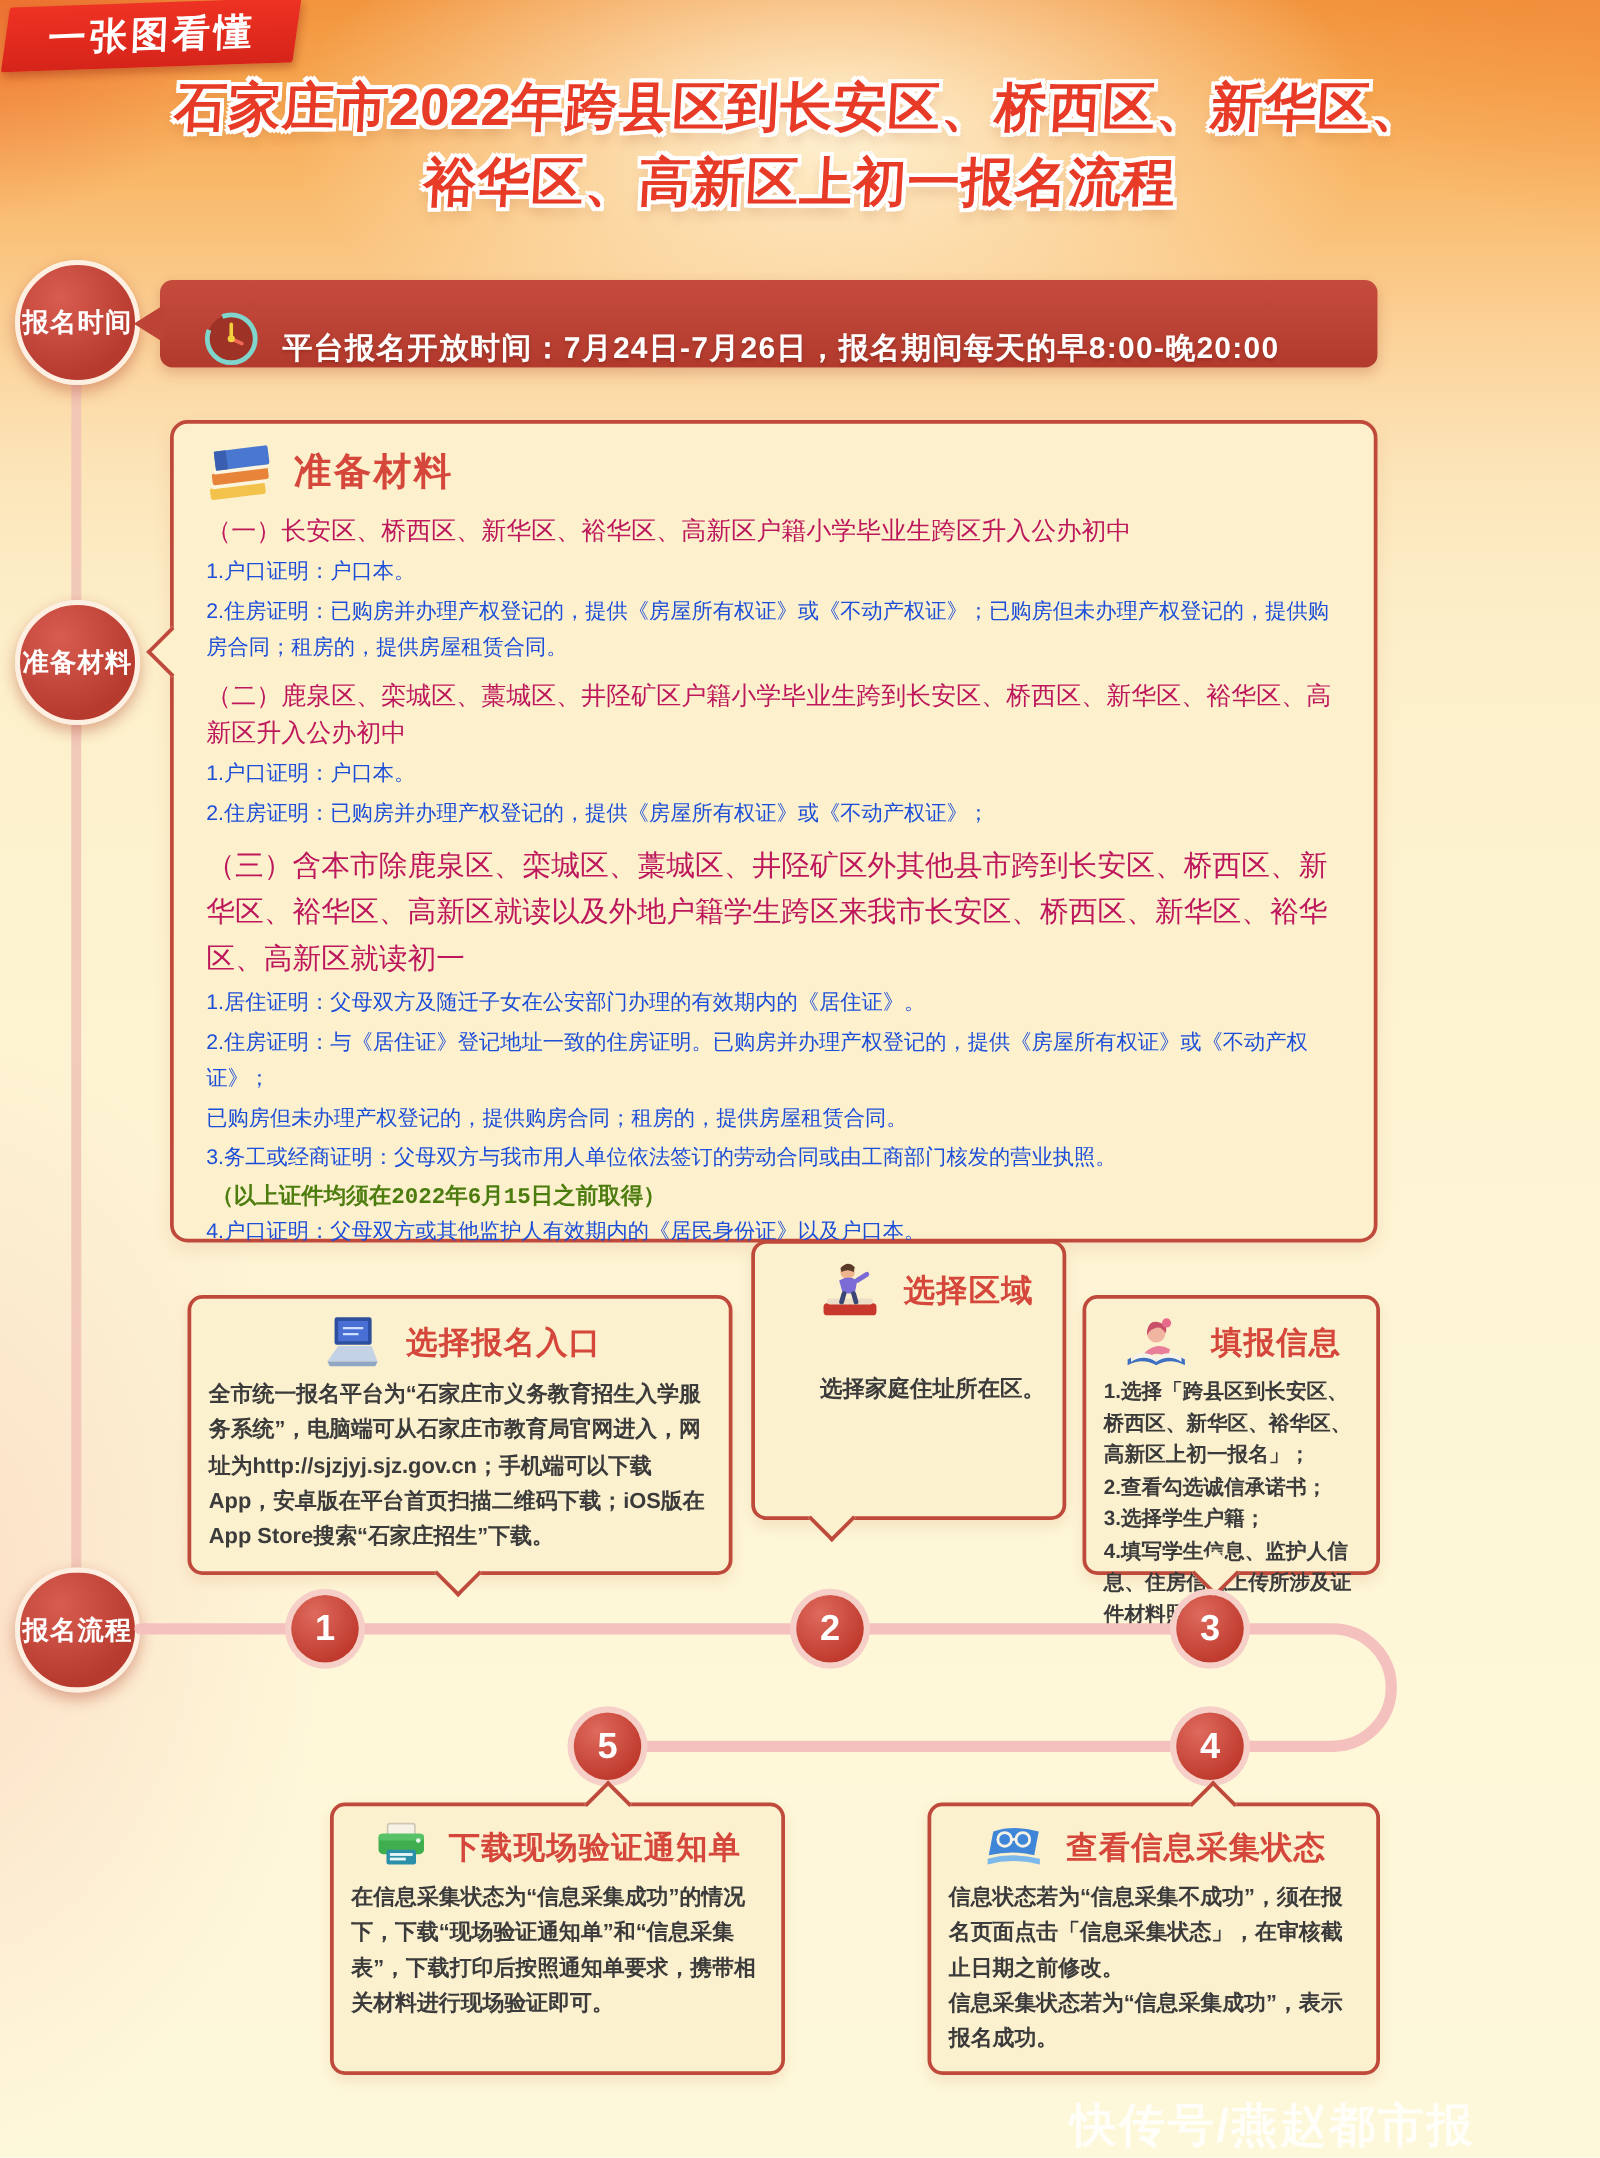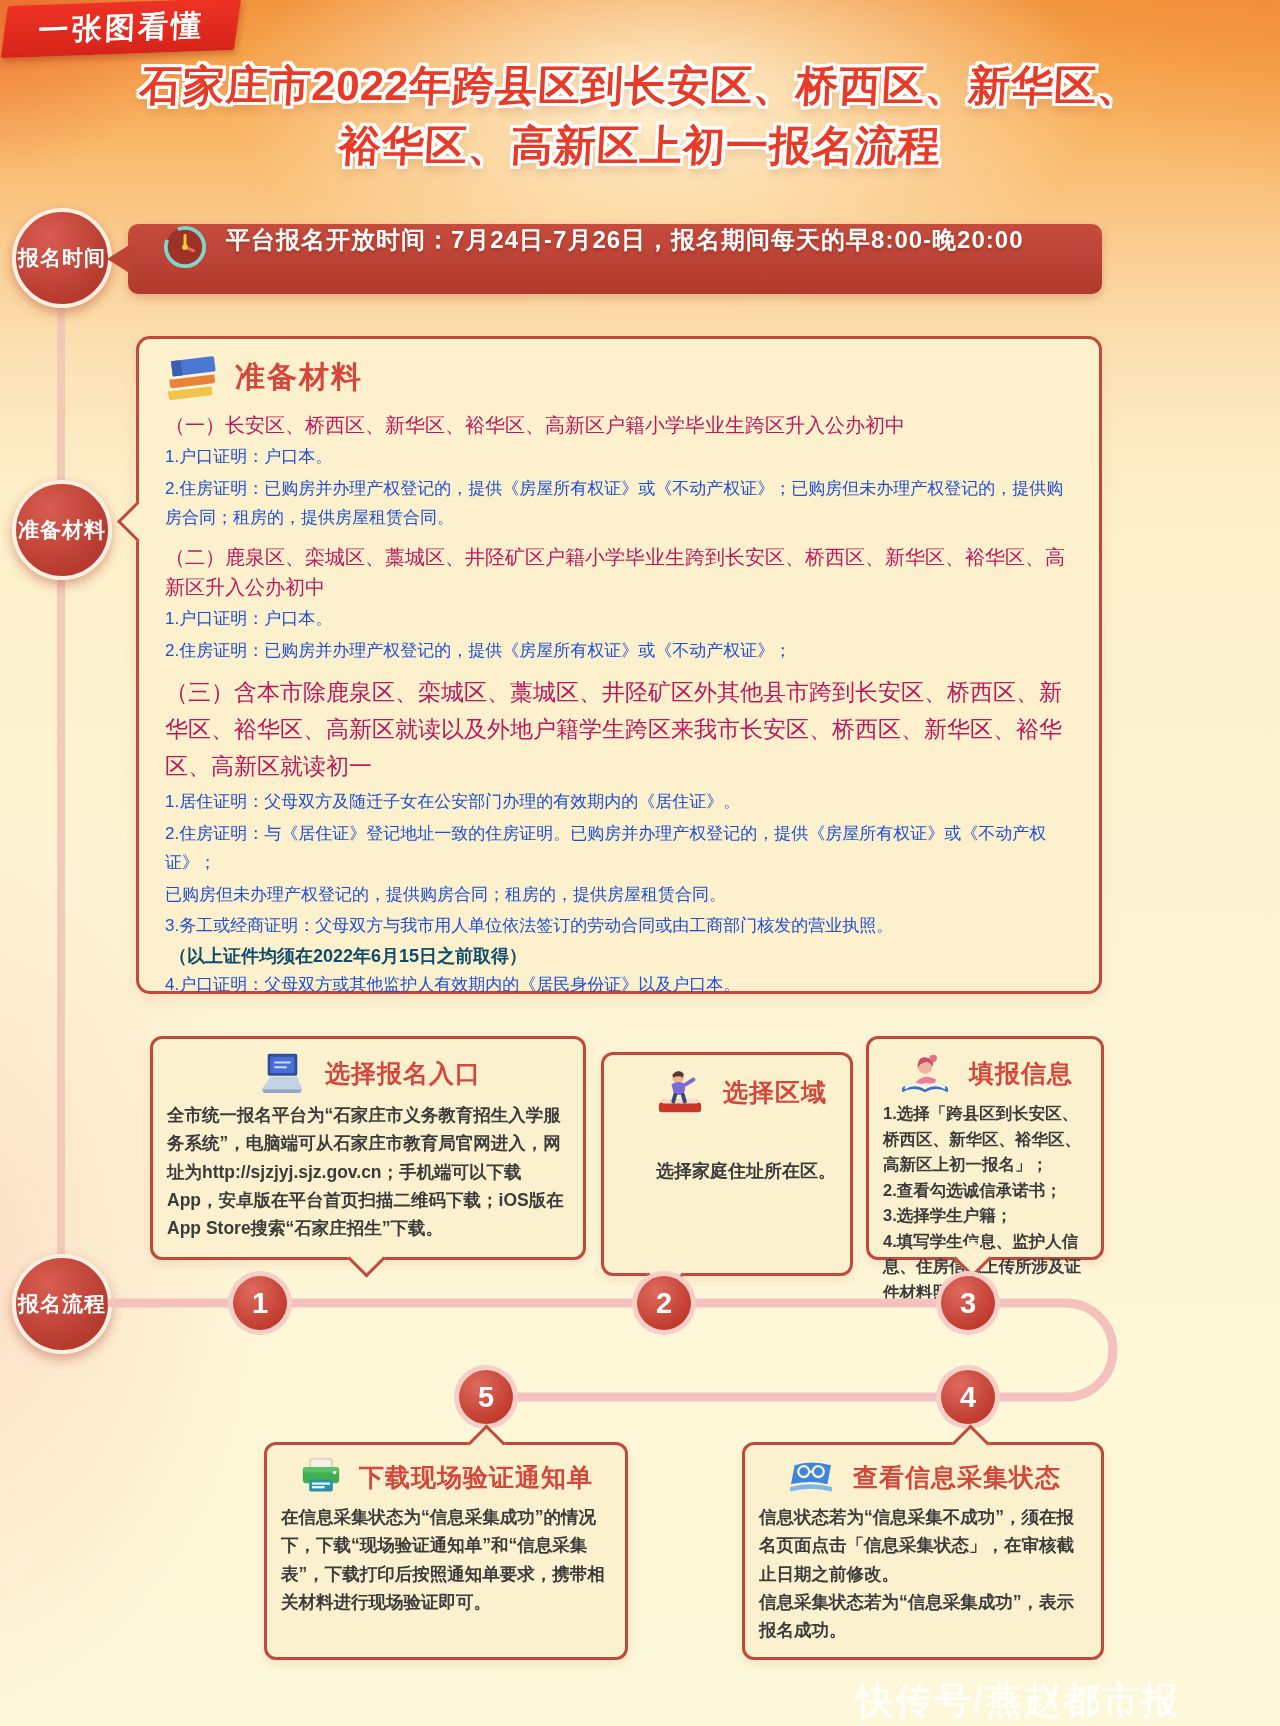--- a/index.html
+++ b/index.html
@@ -30,50 +30,50 @@
     background:#f0c3b6;opacity:.85;}
   .rail-circle{position:absolute;width:100px;height:100px;border-radius:50%;
     background:radial-gradient(circle at 35% 28%,#d95c50,#b73a2e 72%);
     border:4px solid #fdf0e2;box-shadow:0 5px 12px rgba(170,55,35,.4);
     display:flex;align-items:center;justify-content:center;box-sizing:border-box;}
   .rail-circle span{color:#fff;font-size:21px;font-weight:800;letter-spacing:1px;}
   .c-time{left:12px;top:208px;} .c-mat{left:12px;top:480px;} .c-flow{left:12px;top:1254px;}
   
   .banner{position:absolute;left:128px;top:224px;width:974px;height:70px;border-radius:10px;
     background:linear-gradient(180deg,#c54c3d,#b23a2d);
-    display:flex;align-items:flex-start;padding-left:34px;box-sizing:border-box;
+    display:flex;align-items:flex-end;padding-left:34px;box-sizing:border-box;
     box-shadow:0 4px 10px rgba(160,50,30,.25);}
   .banner-tail{position:absolute;left:-21px;top:20px;width:0;height:0;
     border-top:15px solid transparent;border-bottom:15px solid transparent;border-right:24px solid #bc4335;}
   .banner-text{color:#fff;font-size:24px;font-weight:800;letter-spacing:1px;margin-left:18px;
     text-shadow:0 2px 3px rgba(100,20,10,.35);}
   
   .mat-box{position:absolute;left:136px;top:336px;width:966px;height:658px;box-sizing:border-box;
     background:#fcf0cd;border:3px solid #bf4a3c;border-radius:14px;padding:12px 26px;
     box-shadow:0 6px 14px rgba(190,90,50,.12);}
   .mat-tail{position:absolute;left:-16px;top:168px;width:26px;height:26px;background:#fcf0cd;
     border-left:3px solid #bf4a3c;border-bottom:3px solid #bf4a3c;transform:rotate(45deg);}
   .mat-head{display:flex;align-items:center;gap:12px;margin:2px 0 4px 0;}
   .mat-head .t{color:#d5463b;font-size:30px;font-weight:900;letter-spacing:2px;}
   .grp-h{color:#be185d;font-size:20px;font-weight:400;line-height:1.5;margin:9px 0 2px 0;}
   .grp-h.small{font-size:23px;line-height:1.6;}
   .itm{color:#1d4ed8;font-size:17px;font-weight:400;line-height:1.7;margin:3px 0;}
-  .note{color:#0c4a6e;font-size:18px;font-weight:700;margin:2px 0 2px 4px;}
+  .note{color:#4d7c0f;font-size:18px;font-weight:700;margin:2px 0 2px 4px;font-family:Liberation Mono, monospace;}
   
   .card{position:absolute;background:#fcf1cf;border:3px solid #bf4a3c;border-radius:12px;
     box-sizing:border-box;padding:12px 14px;box-shadow:0 5px 10px rgba(190,90,50,.12);}
   .card-head{display:flex;align-items:center;justify-content:center;gap:16px;margin-bottom:6px;}
   .card-head .t{color:#d5463b;font-size:25px;font-weight:900;letter-spacing:1px;}
   .card-body{color:#3b3b3b;font-size:17.5px;font-weight:700;line-height:1.62;}
   .tail-dn{position:absolute;bottom:-15px;width:24px;height:24px;background:#fcf1cf;
     border-right:3px solid #bf4a3c;border-bottom:3px solid #bf4a3c;transform:rotate(45deg);}
   .tail-up{position:absolute;top:-15px;width:24px;height:24px;background:#fcf1cf;
     border-left:3px solid #bf4a3c;border-top:3px solid #bf4a3c;transform:rotate(45deg);}
   .card1{left:150px;top:1036px;width:436px;height:224px;}
-  .card2{left:601px;top:1052px;width:252px;height:224px;padding-left:40px;}
+  .card2{left:601px;top:992px;width:252px;height:224px;padding-left:40px;}
   .card3{left:866px;top:1036px;width:238px;height:224px;}
   .card3 .card-body{font-size:16.5px;line-height:1.55;}
   .card2 .card-body{text-align:right;margin-top:40px;font-size:18px;}
   .card5{left:264px;top:1442px;width:364px;height:218px;}
   .card4{left:742px;top:1442px;width:362px;height:218px;}
   .card4 .card-body p{margin:0;}
   
   .flow-svg{position:absolute;left:0;top:0;pointer-events:none;}
   .num{position:absolute;width:54px;height:54px;border-radius:50%;
     background:radial-gradient(circle at 35% 28%,#de6a5d,#bf3a2d 75%);

